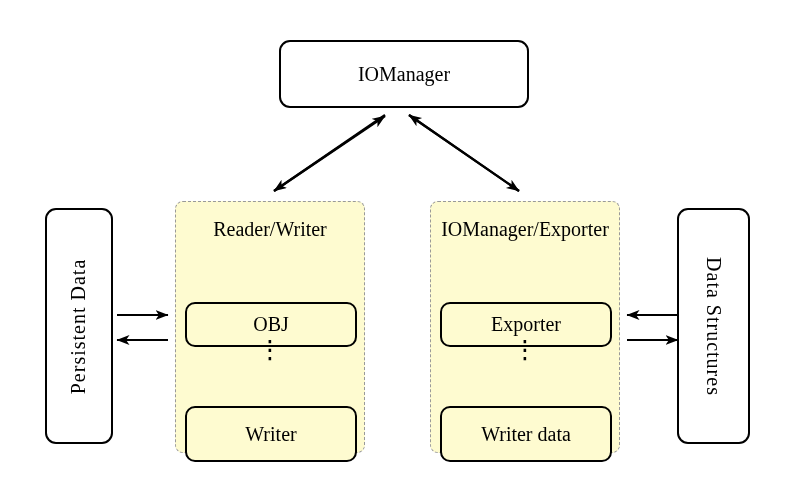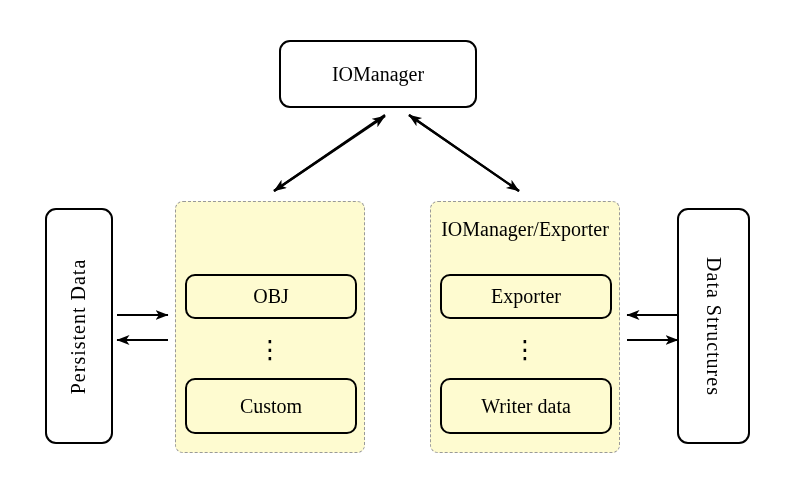--- a/index.html
+++ b/index.html
@@ -7,41 +7,41 @@
     position:relative; width:800px; height:489px; background:#ffffff;
     font-family:"Liberation Serif","DejaVu Serif",serif; color:#000;
     overflow:hidden;
   }
   .arrows { position:absolute; left:0; top:0; width:800px; height:489px; pointer-events:none; }
   .node {
     position:absolute; background:#ffffff; border:2.5px solid #000; border-radius:11px;
     display:flex; align-items:center; justify-content:center;
     font-size:20px; box-sizing:border-box; text-align:center;
   }
-  .node-io   { left:279px; top:40px;  width:198px; height:68px; }
+  .node-io   { left:279px; top:40px;  width:250px; height:68px; }
   .node-left { left:45px;  top:208px; width:68px;  height:236px; }
   .node-right{ left:677px; top:208px; width:73px;  height:236px; }
   .vtext { white-space:nowrap; letter-spacing:1px; font-size:20px; }
   .rot-ccw { transform:rotate(-90deg); }
   .rot-cw  { transform:rotate(90deg); }
   .group {
     position:absolute; top:201px; width:190px; height:252px; box-sizing:border-box;
     background:#fefbd0; border:1.5px dashed #999999; border-radius:8px;
   }
   .group-1 { left:175px; }
   .group-2 { left:430px; }
   .gtitle {
     position:absolute; top:16px; left:0; right:0; text-align:center; font-size:20px;
     white-space:nowrap;
   }
   .inner {
     position:absolute; left:9px; width:172px; box-sizing:border-box;
     background:#fefbd0; border:2.5px solid #000; border-radius:10px;
     display:flex; flex-direction:column; align-items:center; justify-content:center;
-    font-size:20px; text-align:center;
+    font-size:20px; text-align:center;margin-top:28px;
   }
   .inner-top    { top:72px;  height:45px; }
   .inner-bottom { top:176px; height:56px; line-height:25px; }
   .dots {
     position:absolute; top:134px; left:0; right:0; height:30px;
     text-align:center; font-size:25px; line-height:28px;
     font-family:"DejaVu Sans",sans-serif;
   }
 </style>
 </head>
@@ -73,26 +73,27 @@
 
   <div class="node node-left">
     <span class="vtext rot-ccw">Persistent Data</span>
   </div>
 
   <div class="node node-right">
     <span class="vtext rot-cw">Data Structures</span>
   </div>
 
   <div class="group group-1">
+    <div class="gtitle">Reader/Writer</div>
     <div class="inner inner-top">
       <span>OBJ</span>
     </div>
     <div class="dots">⋮</div>
     <div class="inner inner-bottom">
-      <span>Custom</span>
+      <span>Writer</span>
     </div>
   </div>
 
   <div class="group group-2">
     <div class="gtitle">IOManager/Exporter</div>
     <div class="inner inner-top">
       <span>Exporter</span>
     </div>
     <div class="dots">⋮</div>
     <div class="inner inner-bottom">

